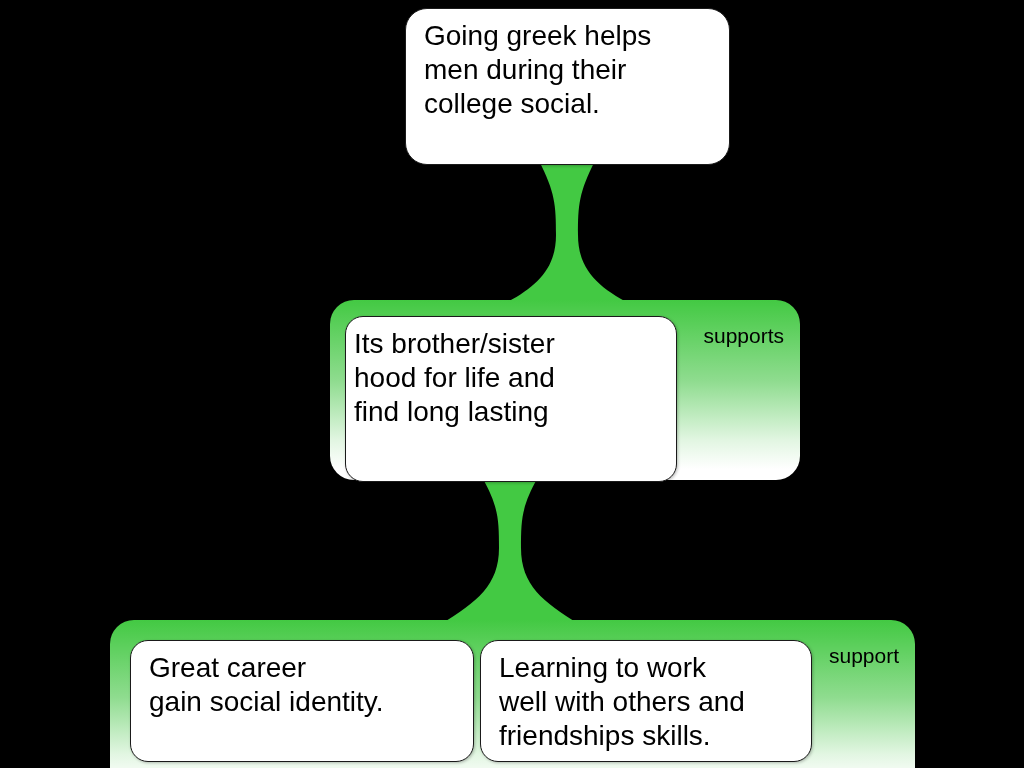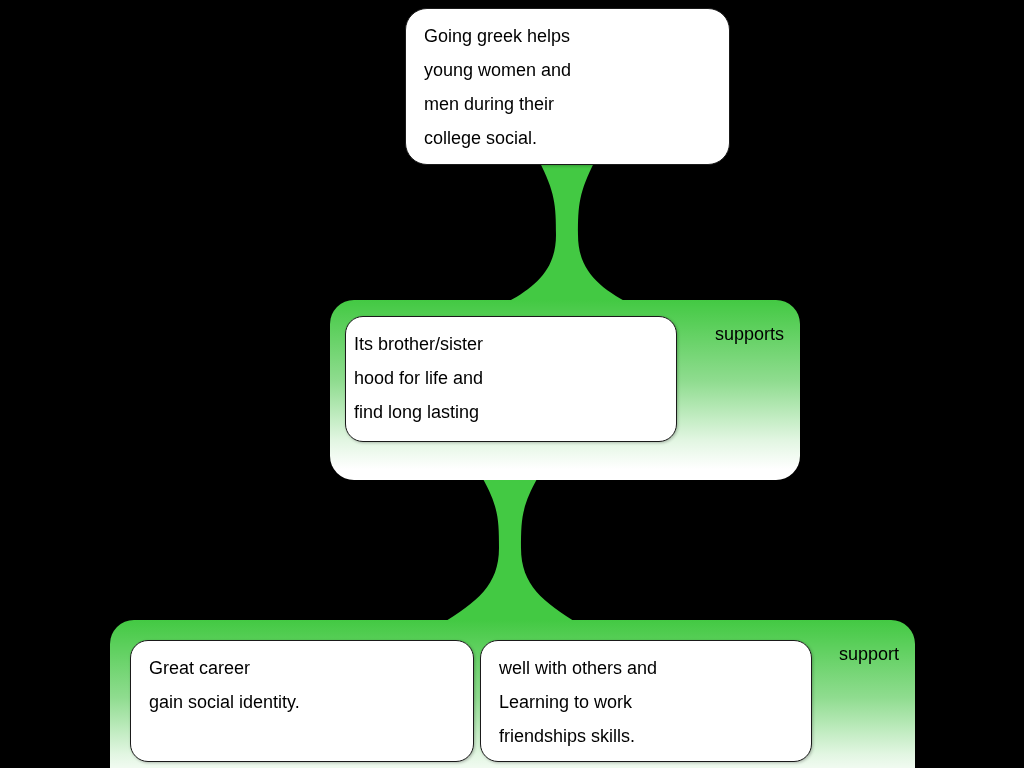--- a/index.html
+++ b/index.html
@@ -34,77 +34,76 @@
       #8fdc8f 45%,
       #e2f6e2 78%,
       #ffffff 94%);
   }
   .group1 { left: 330px; top: 300px; width: 470px; height: 180px; }
   .group2 { left: 110px; top: 620px; width: 805px; height: 172px; }
   .group-label {
     position: absolute;
     top: 24px;
     right: 16px;
-    font-size: 18px;
+    font-size: 21px;
     color: var(--text, #000);
     white-space: nowrap;
   }
   .node {
     position: absolute;
     background: var(--node-fill, #fff);
     border: 1.5px solid #1a1a1a;
     border-radius: 18px;
     box-sizing: border-box;
     padding: 10px 18px;
-    font-size: 18px;
+    font-size: 28px;
     line-height: 34px;
     color: var(--text, #000);
     box-shadow: 1px 1px 3px rgba(0,0,0,0.25);
   }
   .claim {
     left: 405px; top: 8px; width: 325px; height: 157px;
     border-radius: 22px;
   }
-  .reason1 { left: 15px; top: 16px; width: 332px; height: 126px; padding-left: 8px; }
+  .reason1 { left: 15px; top: 16px; width: 332px; height: 166px; padding-left: 8px; }
   .reason2 { left: 20px; top: 20px; width: 344px; height: 122px; }
   .reason3 { left: 370px; top: 20px; width: 332px; height: 122px; }
   .text-line { white-space: nowrap; }
 </style>
 </head>
 <body>
 
 <div class="canvas">
 
   <svg class="connectors" width="1024" height="768" viewBox="0 0 1024 768" aria-hidden="true">
     <path fill="currentColor" d="M539,161 C555,192 556,205 556,235 C556,271 534,289 498,307 L636,307 C600,289 578,271 578,235 C578,205 579,192 595,161 Z"></path>
     <path fill="currentColor" d="M482,477 C498,506 499,518 499,548 C499,585 477,602 441,624 L579,624 C543,602 521,585 521,548 C521,518 522,506 538,477 Z"></path>
   </svg>
 
   <div class="node claim">
     <div class="text-line">Going greek helps</div>
-    <div class="text-line">young women and</div>
     <div class="text-line">men during their</div>
     <div class="text-line">college social.</div>
   </div>
 
   <div class="group group1">
     <div class="group-label">supports</div>
     <div class="node reason1">
       <div class="text-line">Its brother/sister</div>
       <div class="text-line">hood for life and</div>
       <div class="text-line">find long lasting</div>
     </div>
   </div>
 
   <div class="group group2">
     <div class="group-label">support</div>
     <div class="node reason2">
       <div class="text-line">Great career</div>
       <div class="text-line">gain social identity.</div>
     </div>
     <div class="node reason3">
+      <div class="text-line">Learning to work</div>
       <div class="text-line">well with others and</div>
-      <div class="text-line">Learning to work</div>
       <div class="text-line">friendships skills.</div>
     </div>
   </div>
 
 </div>
 
 </body></html>

